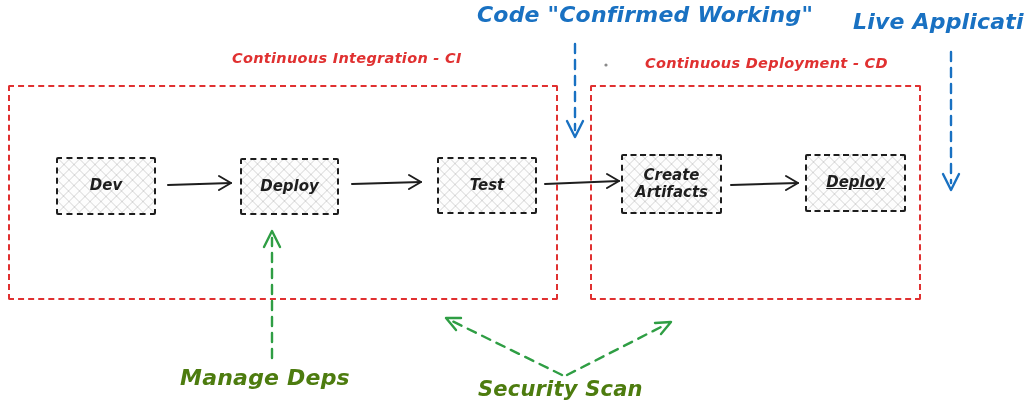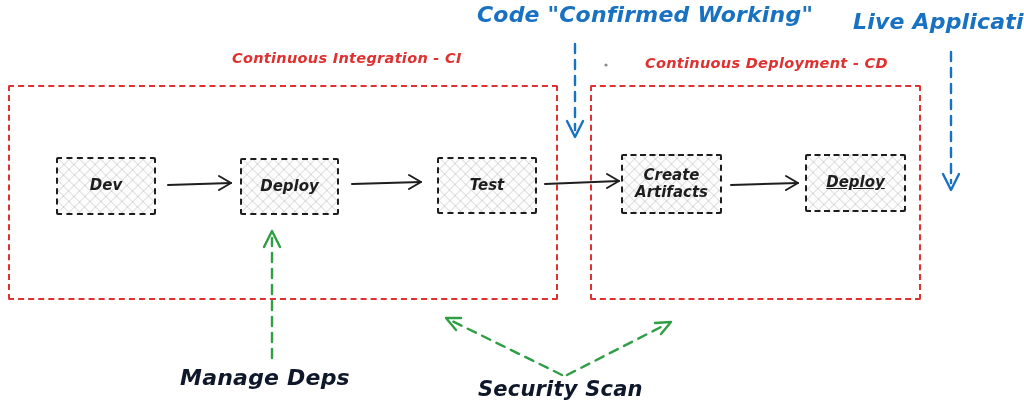--- a/index.html
+++ b/index.html
@@ -62,21 +62,21 @@
   
   .annot {
     position: absolute;
     font-style: italic;
     font-weight: 600;
     text-align: center;
     letter-spacing: 0.2px;
     white-space: nowrap;
   }
   .annot-blue  { color: #1971c2; }
-  .annot-green { color: #0f172a; }
+  .annot-green { color: #4d7c0f; }
   .annot-code { left: 477px; top: 2px;   width: 266px; font-size: 22px; }
   .annot-live { left: 853px; top: 9px;   width: 170px; font-size: 22px; }
   .annot-deps { left: 180px; top: 365px; width: 170px; font-size: 22px; }
   .annot-scan { left: 478px; top: 377px; width: 155px; font-size: 21px; }
 
   .arrow-layer {
     position: absolute;
     left: 0; top: 0;
     width: 1024px; height: 417px;
     pointer-events: none;

